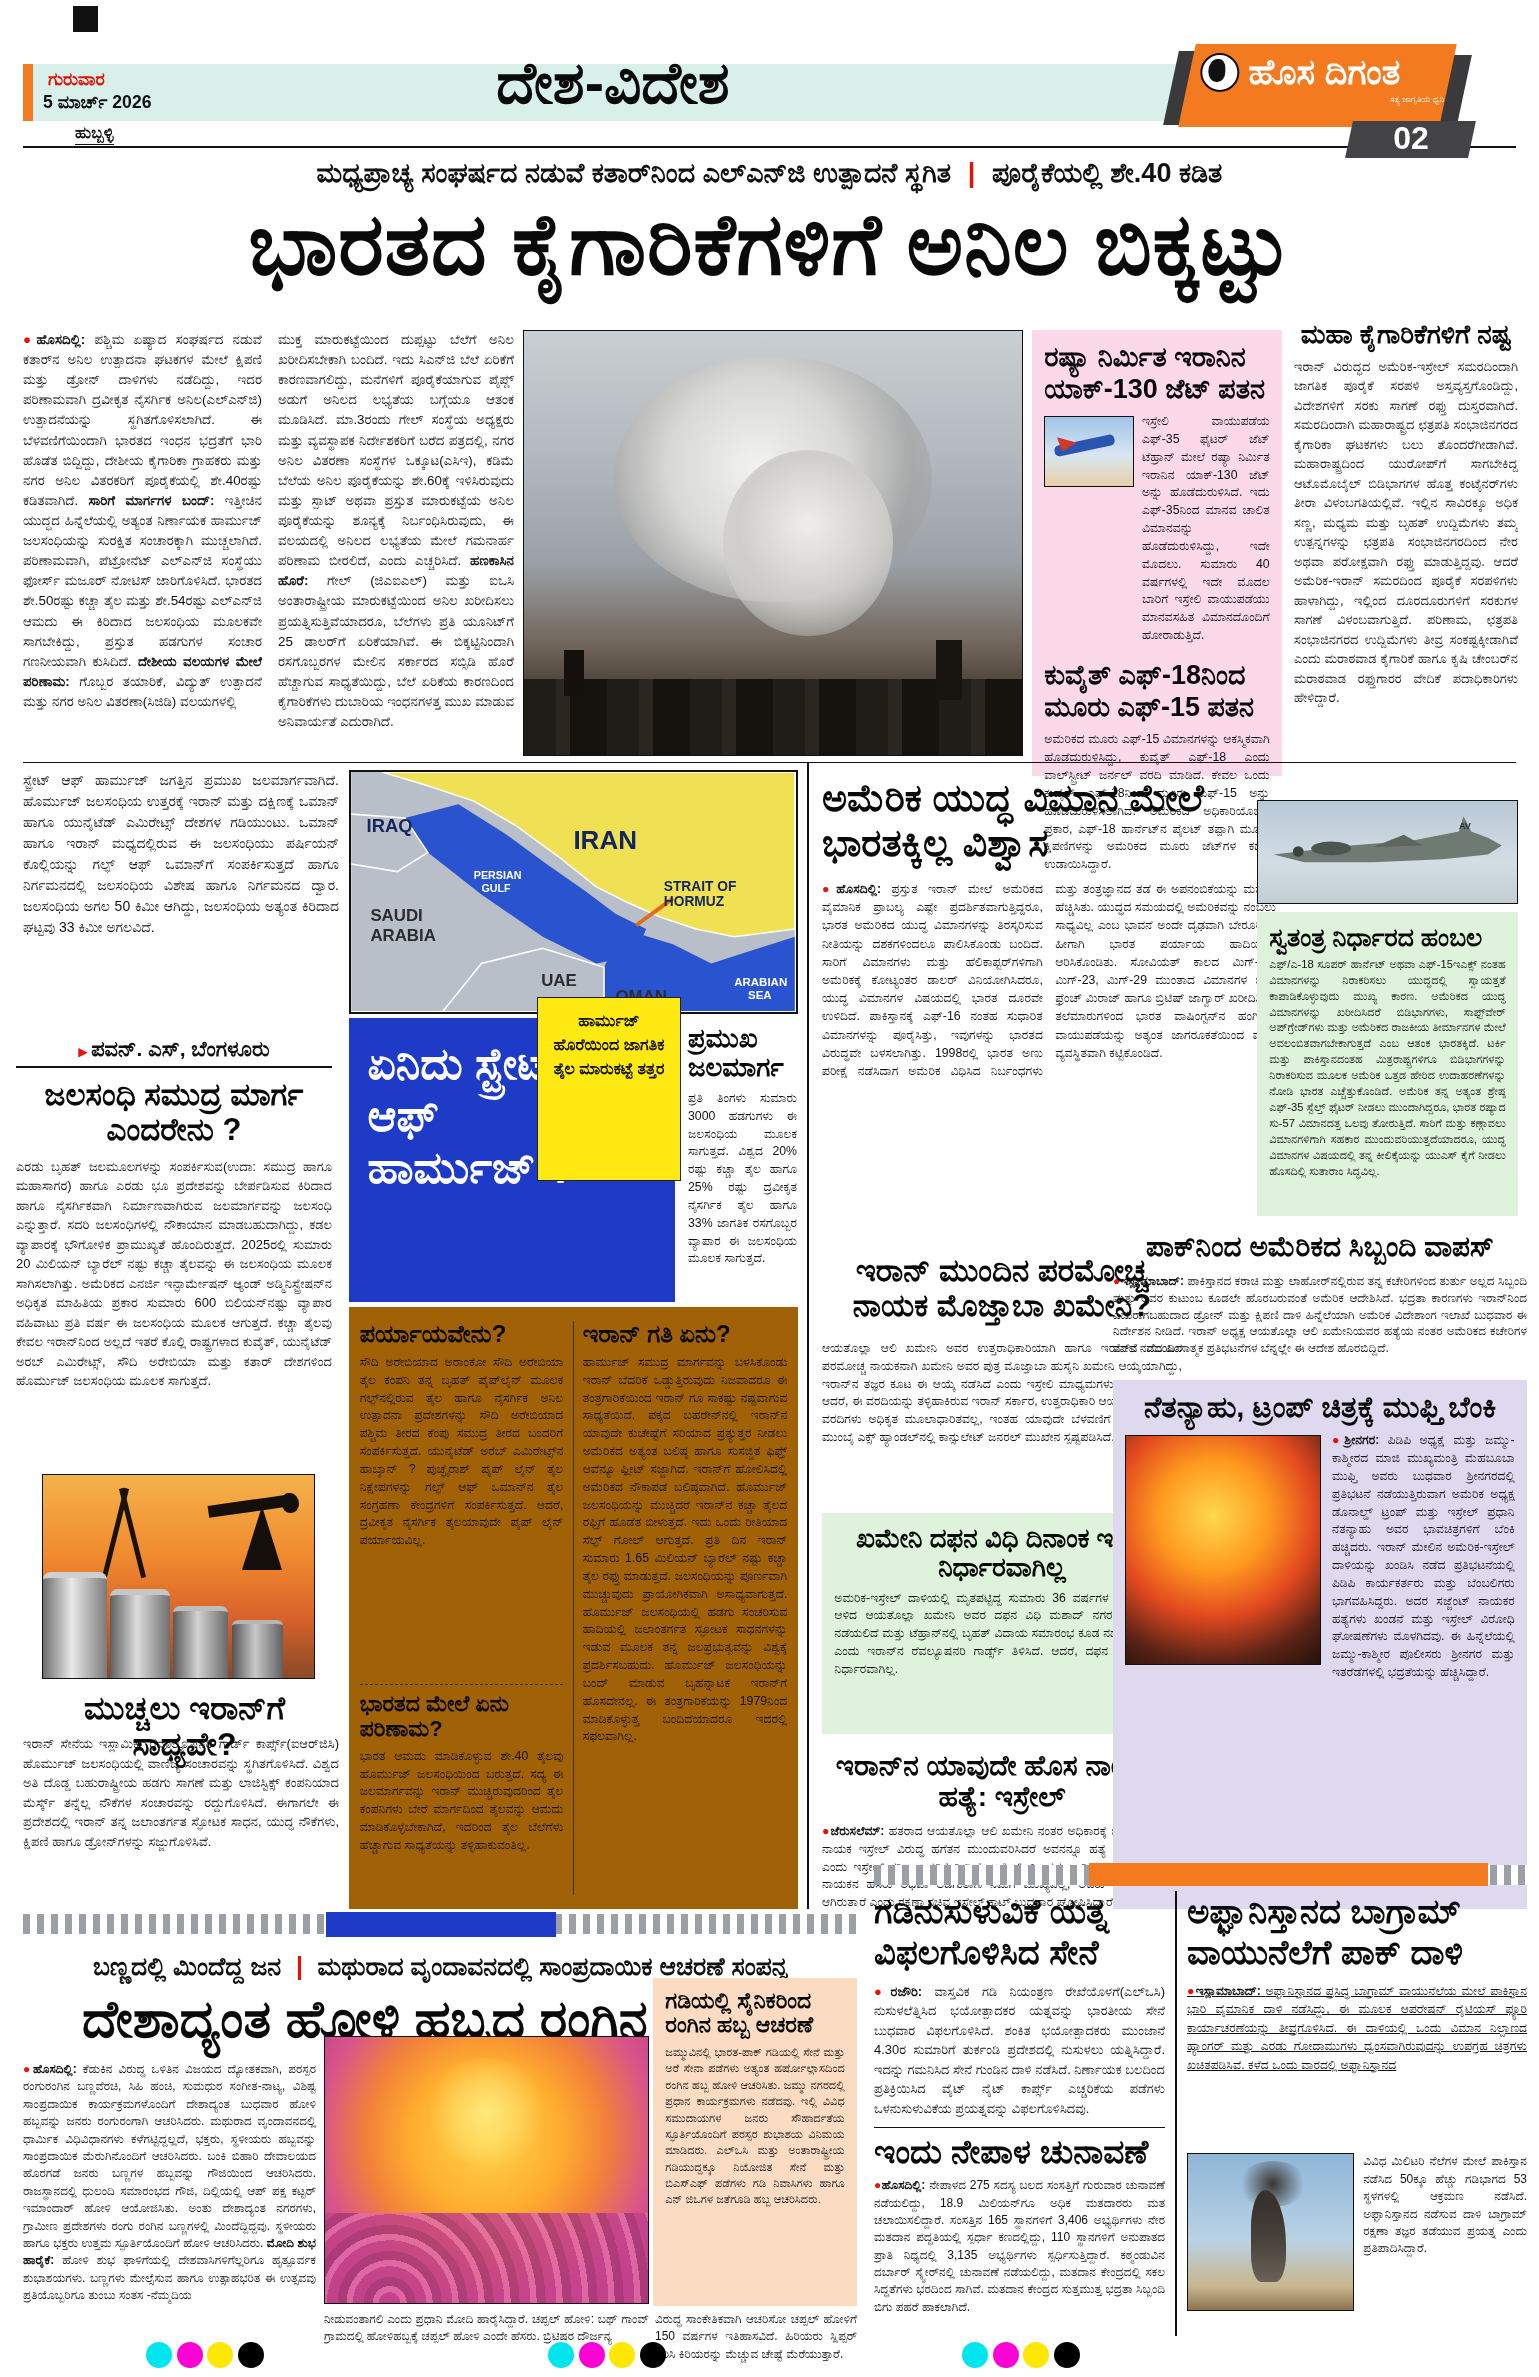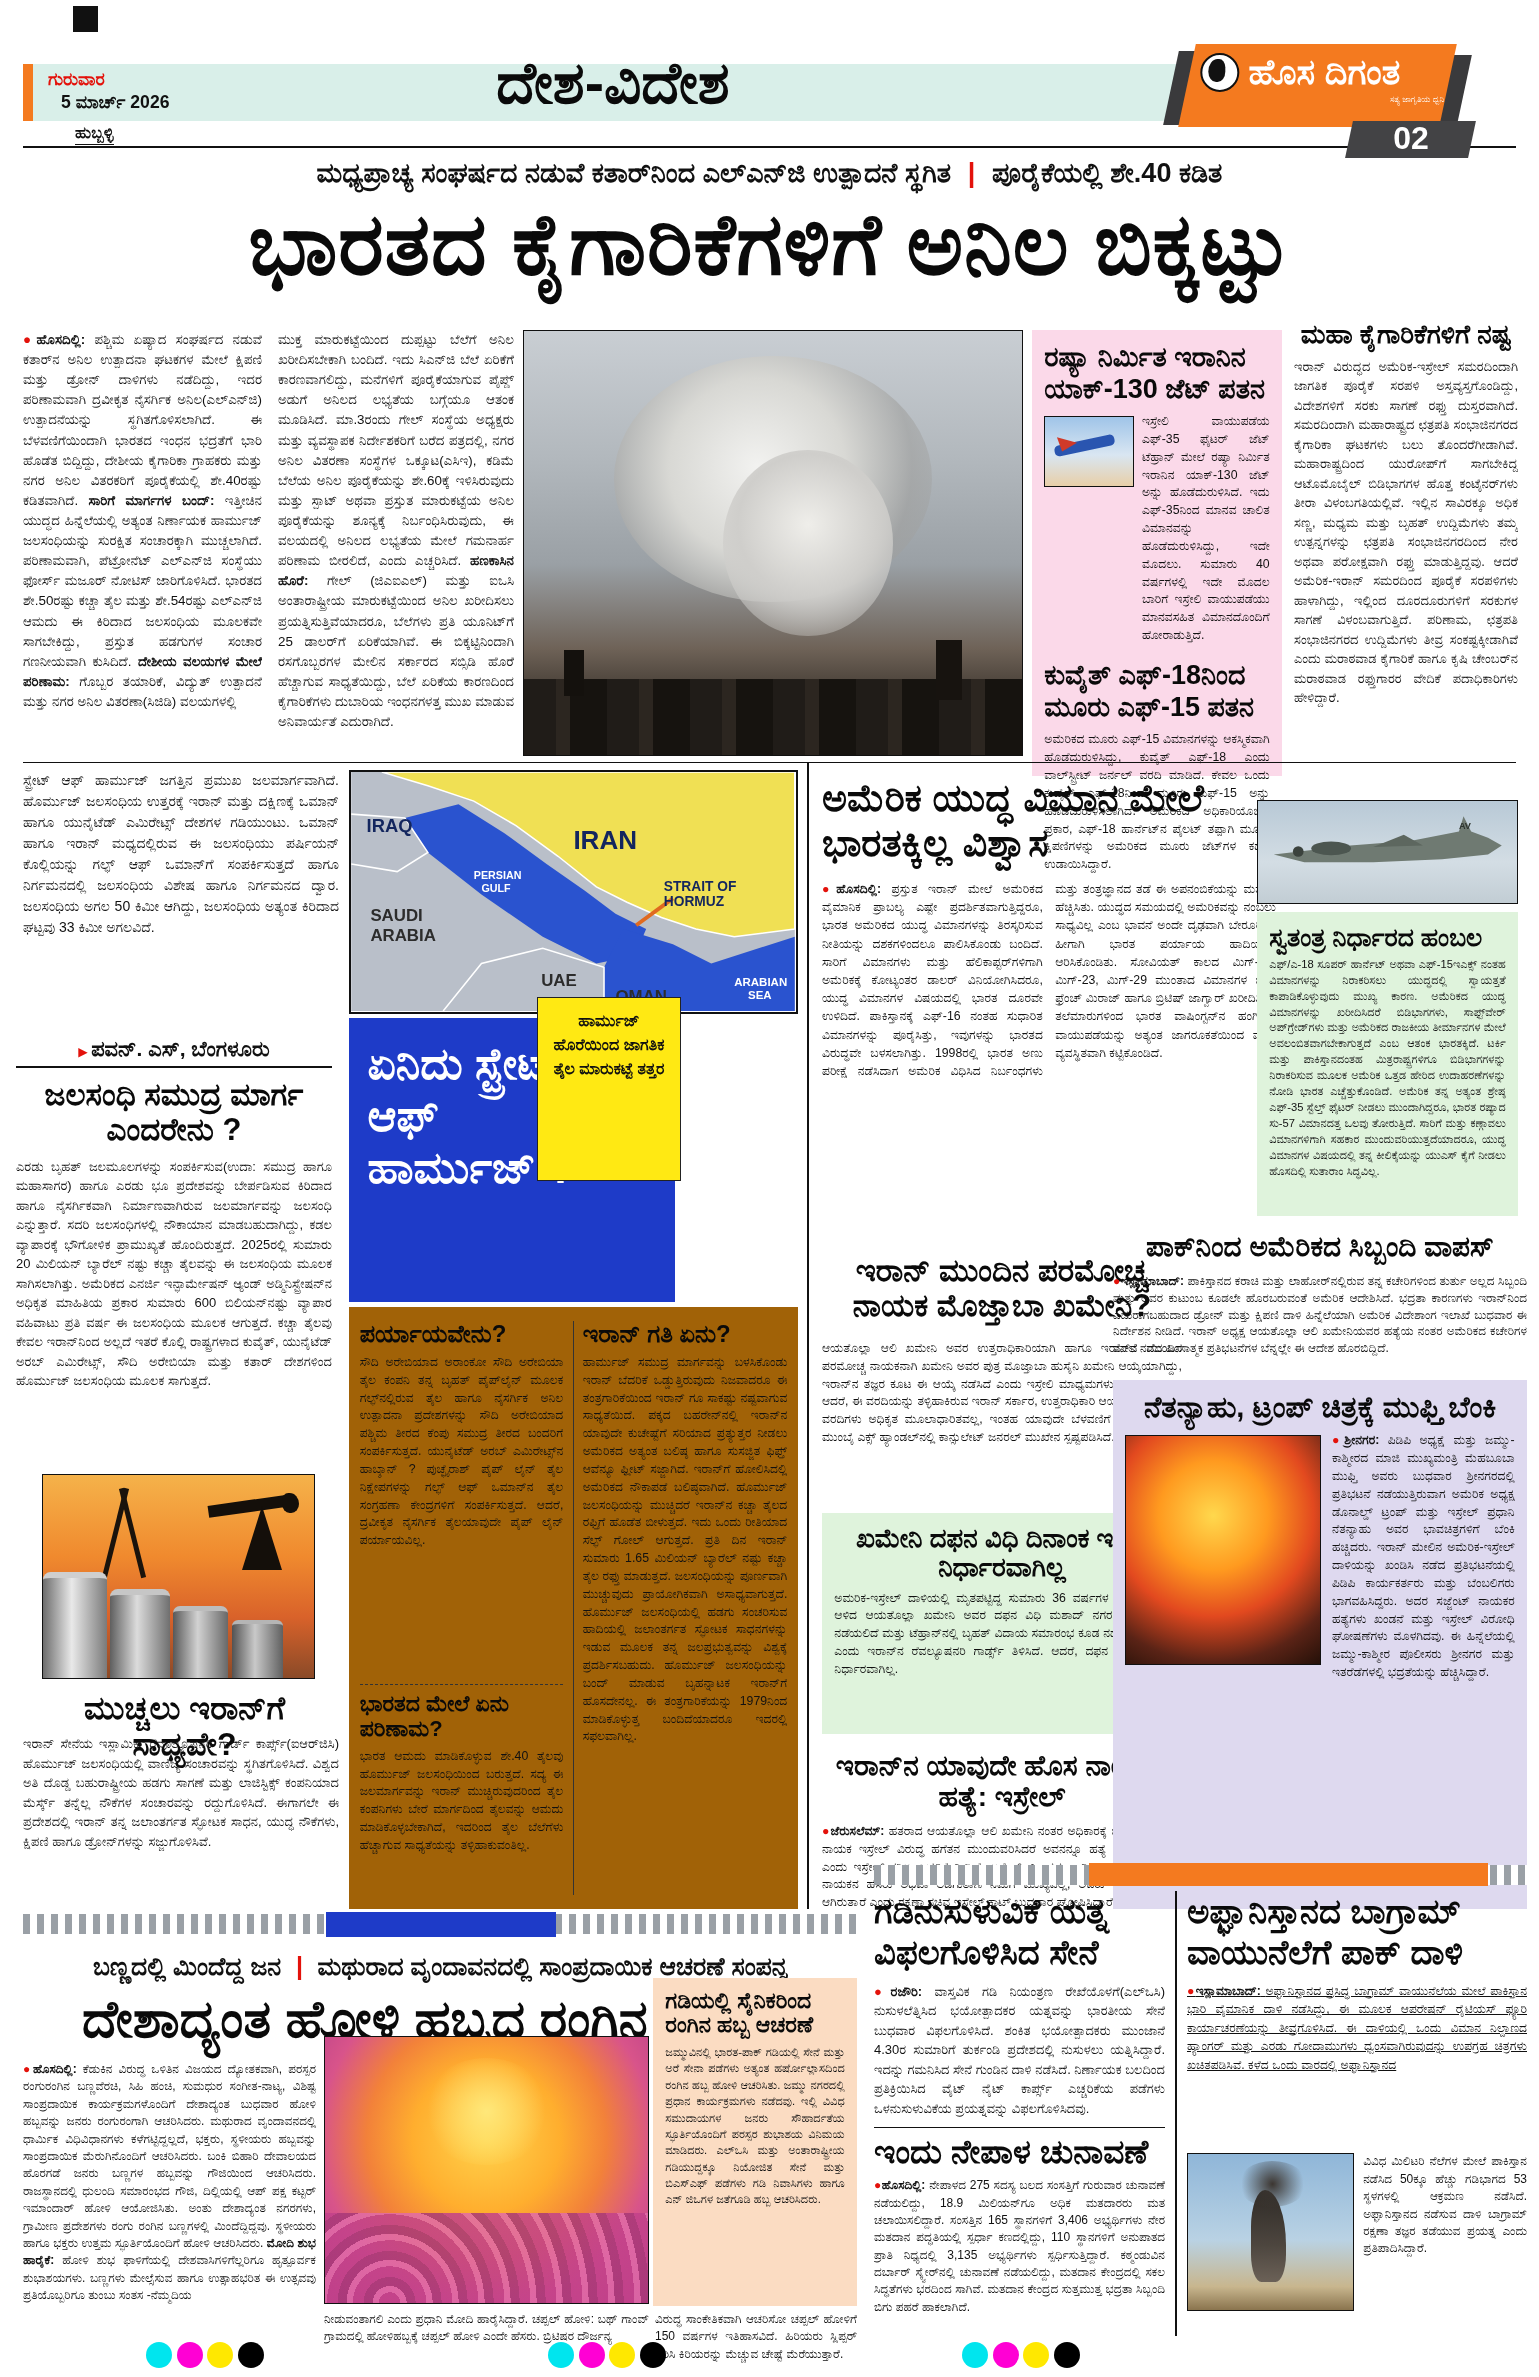--- a/index.html
+++ b/index.html
@@ -24,21 +24,21 @@
 </head>
 <body>
 
 <div id="page">
 
   <div class="abs" style="left:73px;top:6.1px;width:24.5px;height:26px;background:#111;"></div>
 
   <div class="abs" style="left:23px;top:64px;width:10px;height:57px;background:#f47a1f;"></div>
   <div class="abs" style="left:33px;top:64px;width:1144px;height:57px;background:#d9efe9;"></div>
   <div class="abs bold red" style="left:48px;top:69px;font-size:17.6px;">ಗುರುವಾರ</div>
-  <div class="abs bold" style="left:61px;top:92px;font-size:17.6px;">5 ಮಾರ್ಚ್ 2026</div>
+  <div class="abs bold" style="left:43px;top:92px;font-size:17.6px;">5 ಮಾರ್ಚ್ 2026</div>
   <div class="abs hl" style="left:383px;top:51px;width:460px;font-size:58px;text-align:center;">ದೇಶ-ವಿದೇಶ</div>
   <div class="abs bold" style="left:75px;top:124px;font-size:16px;border-bottom:1.5px solid #111;padding-bottom:1.5px;">ಹುಬ್ಬಳ್ಳಿ</div>
   <div class="abs" style="left:23px;top:146px;width:1493px;border-top:2.3px solid #111;"></div>
 
   <div class="abs" style="left:1171px;top:51px;width:23px;height:74px;background:#3a3a3c;transform:skewX(-12deg);"></div>
   <div class="abs" style="left:1438px;top:55px;width:26px;height:74px;background:#3a3a3c;transform:skewX(-12deg);"></div>
   <div class="abs" style="left:1187px;top:44px;width:261px;height:83px;background:#f47a1f;transform:skewX(-12deg);">
     <div style="transform:skewX(12deg);padding:7.7px 6.1px 0 10.7px;">
       <span style="display:inline-block;vertical-align:middle;width:35px;height:35px;border-radius:50%;background:#fff;border:2.3px solid #111;position:relative;overflow:hidden;">
         <span style="position:absolute;left:6.1px;top:4.6px;width:17px;height:23px;background:#111;border-radius:60% 40% 50% 50%;"></span>
@@ -139,20 +139,24 @@
   </div>
 
   <div class="abs" style="left:349px;top:1018px;width:326px;height:284px;background:#1e3bc8;">
     <div class="white bold" style="font-size:44px;line-height:1.18;padding:20px 15.3px 0 18.4px;width:230px;">ಏನಿದು ಸ್ಟ್ರೇಟ್ ಆಫ್ ಹಾರ್ಮುಜ್ ?</div>
   </div>
 
   <div class="abs center" style="left:537px;top:997px;width:144px;height:184px;background:#ffe913;border:1.5px solid #222;box-sizing:border-box;padding:10.7px 7.7px;">
     <div class="bold" style="font-size:16px;line-height:1.5;">ಹಾರ್ಮುಜ್ ಹೊರೆಯಿಂದ ಜಾಗತಿಕ ತೈಲ ಮಾರುಕಟ್ಟೆ ತತ್ತರ</div>
   </div>
 
+  <div class="abs" style="left:688px;top:1024px;width:109px;">
+    <div class="hl" style="font-size:26px;">ಪ್ರಮುಖ ಜಲಮಾರ್ಗ</div>
+    <div class="bt-s clip" style="margin-top:7.7px;height:205px;">ಪ್ರತಿ ತಿಂಗಳು ಸುಮಾರು 3000 ಹಡಗುಗಳು ಈ ಜಲಸಂಧಿಯ ಮೂಲಕ ಸಾಗುತ್ತದೆ. ವಿಶ್ವದ 20% ರಷ್ಟು ಕಚ್ಚಾ ತೈಲ ಹಾಗೂ 25% ರಷ್ಟು ದ್ರವೀಕೃತ ನೈಸರ್ಗಿಕ ತೈಲ ಹಾಗೂ 33% ಜಾಗತಿಕ ರಸಗೊಬ್ಬರ ವ್ಯಾಪಾರ ಈ ಜಲಸಂಧಿಯ ಮೂಲಕ ಸಾಗುತ್ತದೆ.</div>
+  </div>
 
   <div class="abs photo" style="left:42px;top:1474px;width:273px;height:205px;background:linear-gradient(180deg,#f5b24a 0%,#f08a2e 40%,#d9622a 70%,#8a4a28 100%);">
     <div style="position:absolute;right:14px;top:10.7px;width:92px;height:84px;">
       <span style="position:absolute;left:0;top:14px;width:84px;height:12.3px;background:#140f0a;transform:rotate(-8deg);"></span>
       <span style="position:absolute;left:34px;top:20px;width:0;height:0;border-left:20px solid transparent;border-right:20px solid transparent;border-bottom:64px solid #140f0a;"></span>
       <span style="position:absolute;left:74px;top:7.7px;width:17px;height:20px;background:#140f0a;border-radius:40% 60% 50% 50%;"></span>
     </div>
     <div style="position:absolute;left:26%;top:6%;width:34px;height:92px;">
       <span style="position:absolute;left:0;top:0;width:4.6px;height:92px;background:#1a130c;transform:rotate(14deg);"></span>
       <span style="position:absolute;left:17px;top:0;width:4.6px;height:92px;background:#1a130c;transform:rotate(-14deg);"></span>

